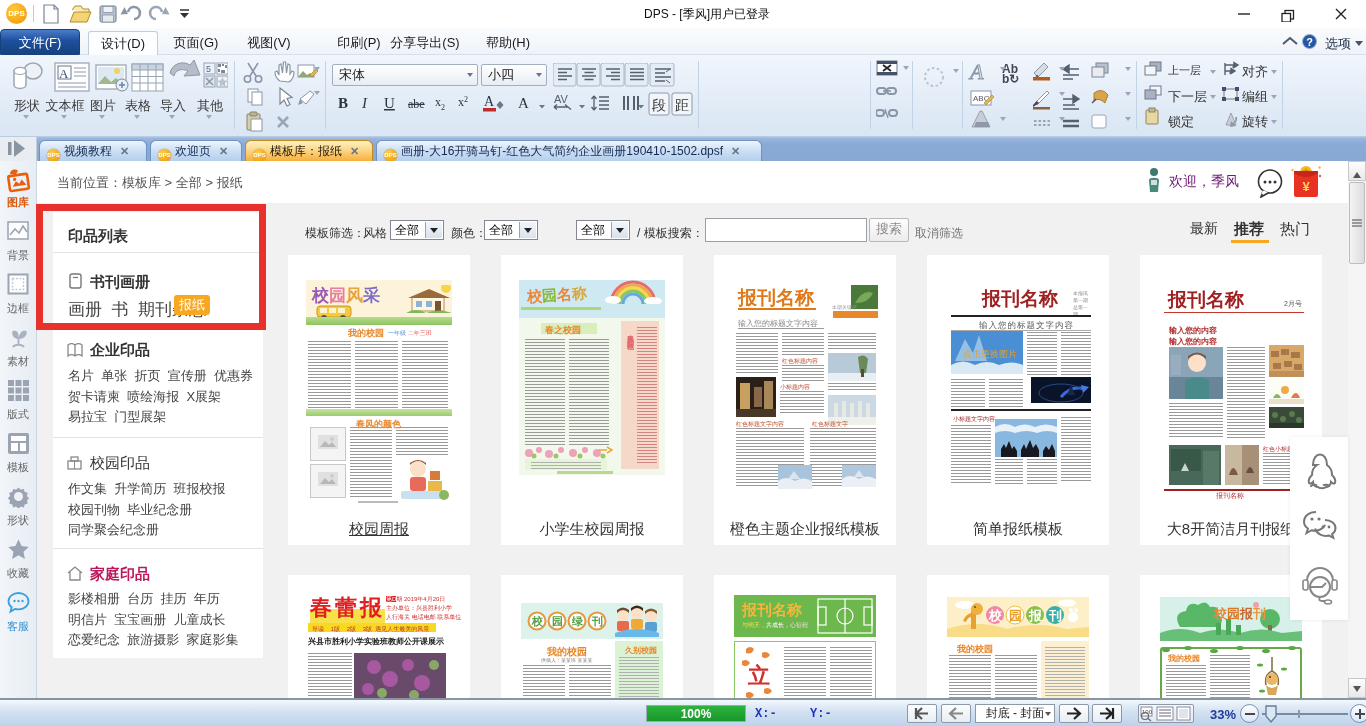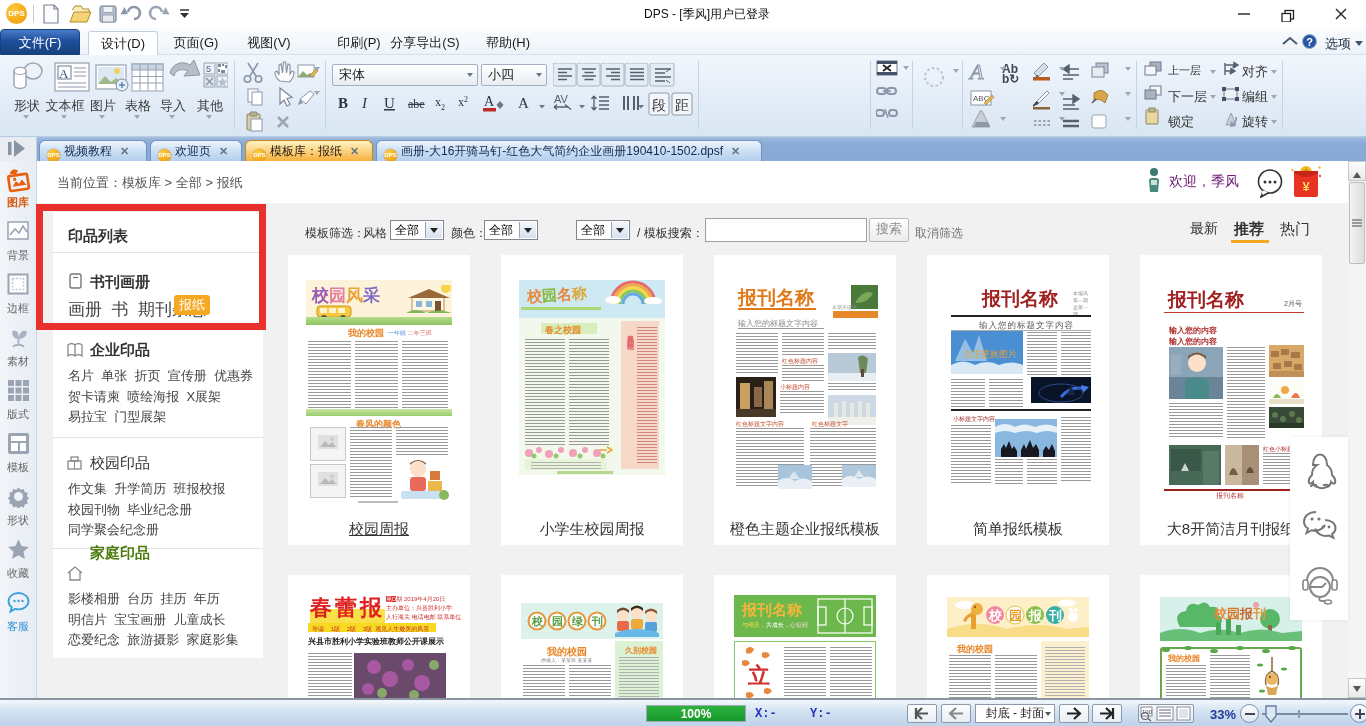--- a/index.html
+++ b/index.html
@@ -470,21 +470,21 @@
     <rect x="2" y="6" width="13" height="8" fill="none" stroke="#888" stroke-width="1.3"></rect>
     <rect x="5" y="2" width="7" height="4" fill="none" stroke="#888" stroke-width="1.3"></rect>
     <path d="M8.5 6 v8" stroke="#888"></path>
   </svg>
 <div class="abs" style="left:90px;top:454px;font-size:15px;font-weight:normal;color:#333;">校园印品</div>
 <div class="abs" style="left:68px;top:479px;width:190px;font-size:13px;color:#444;line-height:20.5px;">作文集&nbsp;&nbsp;升学简历&nbsp;&nbsp;班报校报<br>校园刊物&nbsp;&nbsp;毕业纪念册<br>同学聚会纪念册</div>
 <div class="abs" style="left:53px;top:548px;width:210px;height:1px;background:#e3e3e3;"></div>
 <svg class="abs" style="left:66px;top:565px;" width="18" height="17" viewBox="0 0 18 17">
     <path d="M2 8 l7 -6 l7 6 M4 7 v8 h10 v-8" fill="none" stroke="#888" stroke-width="1.3"></path>
   </svg>
-<div class="abs" style="left:90px;top:544px;font-size:15px;font-weight:bold;color:#4d7c0f;">家庭印品</div>
+<div class="abs" style="left:90px;top:565px;font-size:15px;font-weight:bold;color:#be185d;">家庭印品</div>
 <div class="abs" style="left:68px;top:589px;width:200px;font-size:13px;color:#444;line-height:20.5px;">影楼相册&nbsp;&nbsp;台历&nbsp;&nbsp;挂历&nbsp;&nbsp;年历<br>明信片&nbsp;&nbsp;宝宝画册&nbsp;&nbsp;儿童成长<br>恋爱纪念&nbsp;&nbsp;旅游摄影&nbsp;&nbsp;家庭影集</div>
 
 <div class="flabel" style="left:305px;">模板筛选<span style="letter-spacing:-2px;">：</span>风格<span style="letter-spacing:-2px;">：</span></div>
 <div class="fsel" style="left:390px;">全部</div>
 <div class="flabel" style="left:451px;">颜色<span style="letter-spacing:-2px;">：</span></div>
 <div class="fsel" style="left:484px;">全部</div>
 <div class="flabel" style="left:544px;margin-left:45px;">主题<span style="letter-spacing:-2px;">：</span></div>
 <div class="fsel" style="left:576px;">全部</div>
 <div class="flabel" style="left:637px;">/ 模板搜索<span style="letter-spacing:-2px;">：</span></div>
 <div class="abs" style="left:705px;top:218px;width:162px;height:24px;background:#fff;border:1px solid #9aa0a8;"></div>

